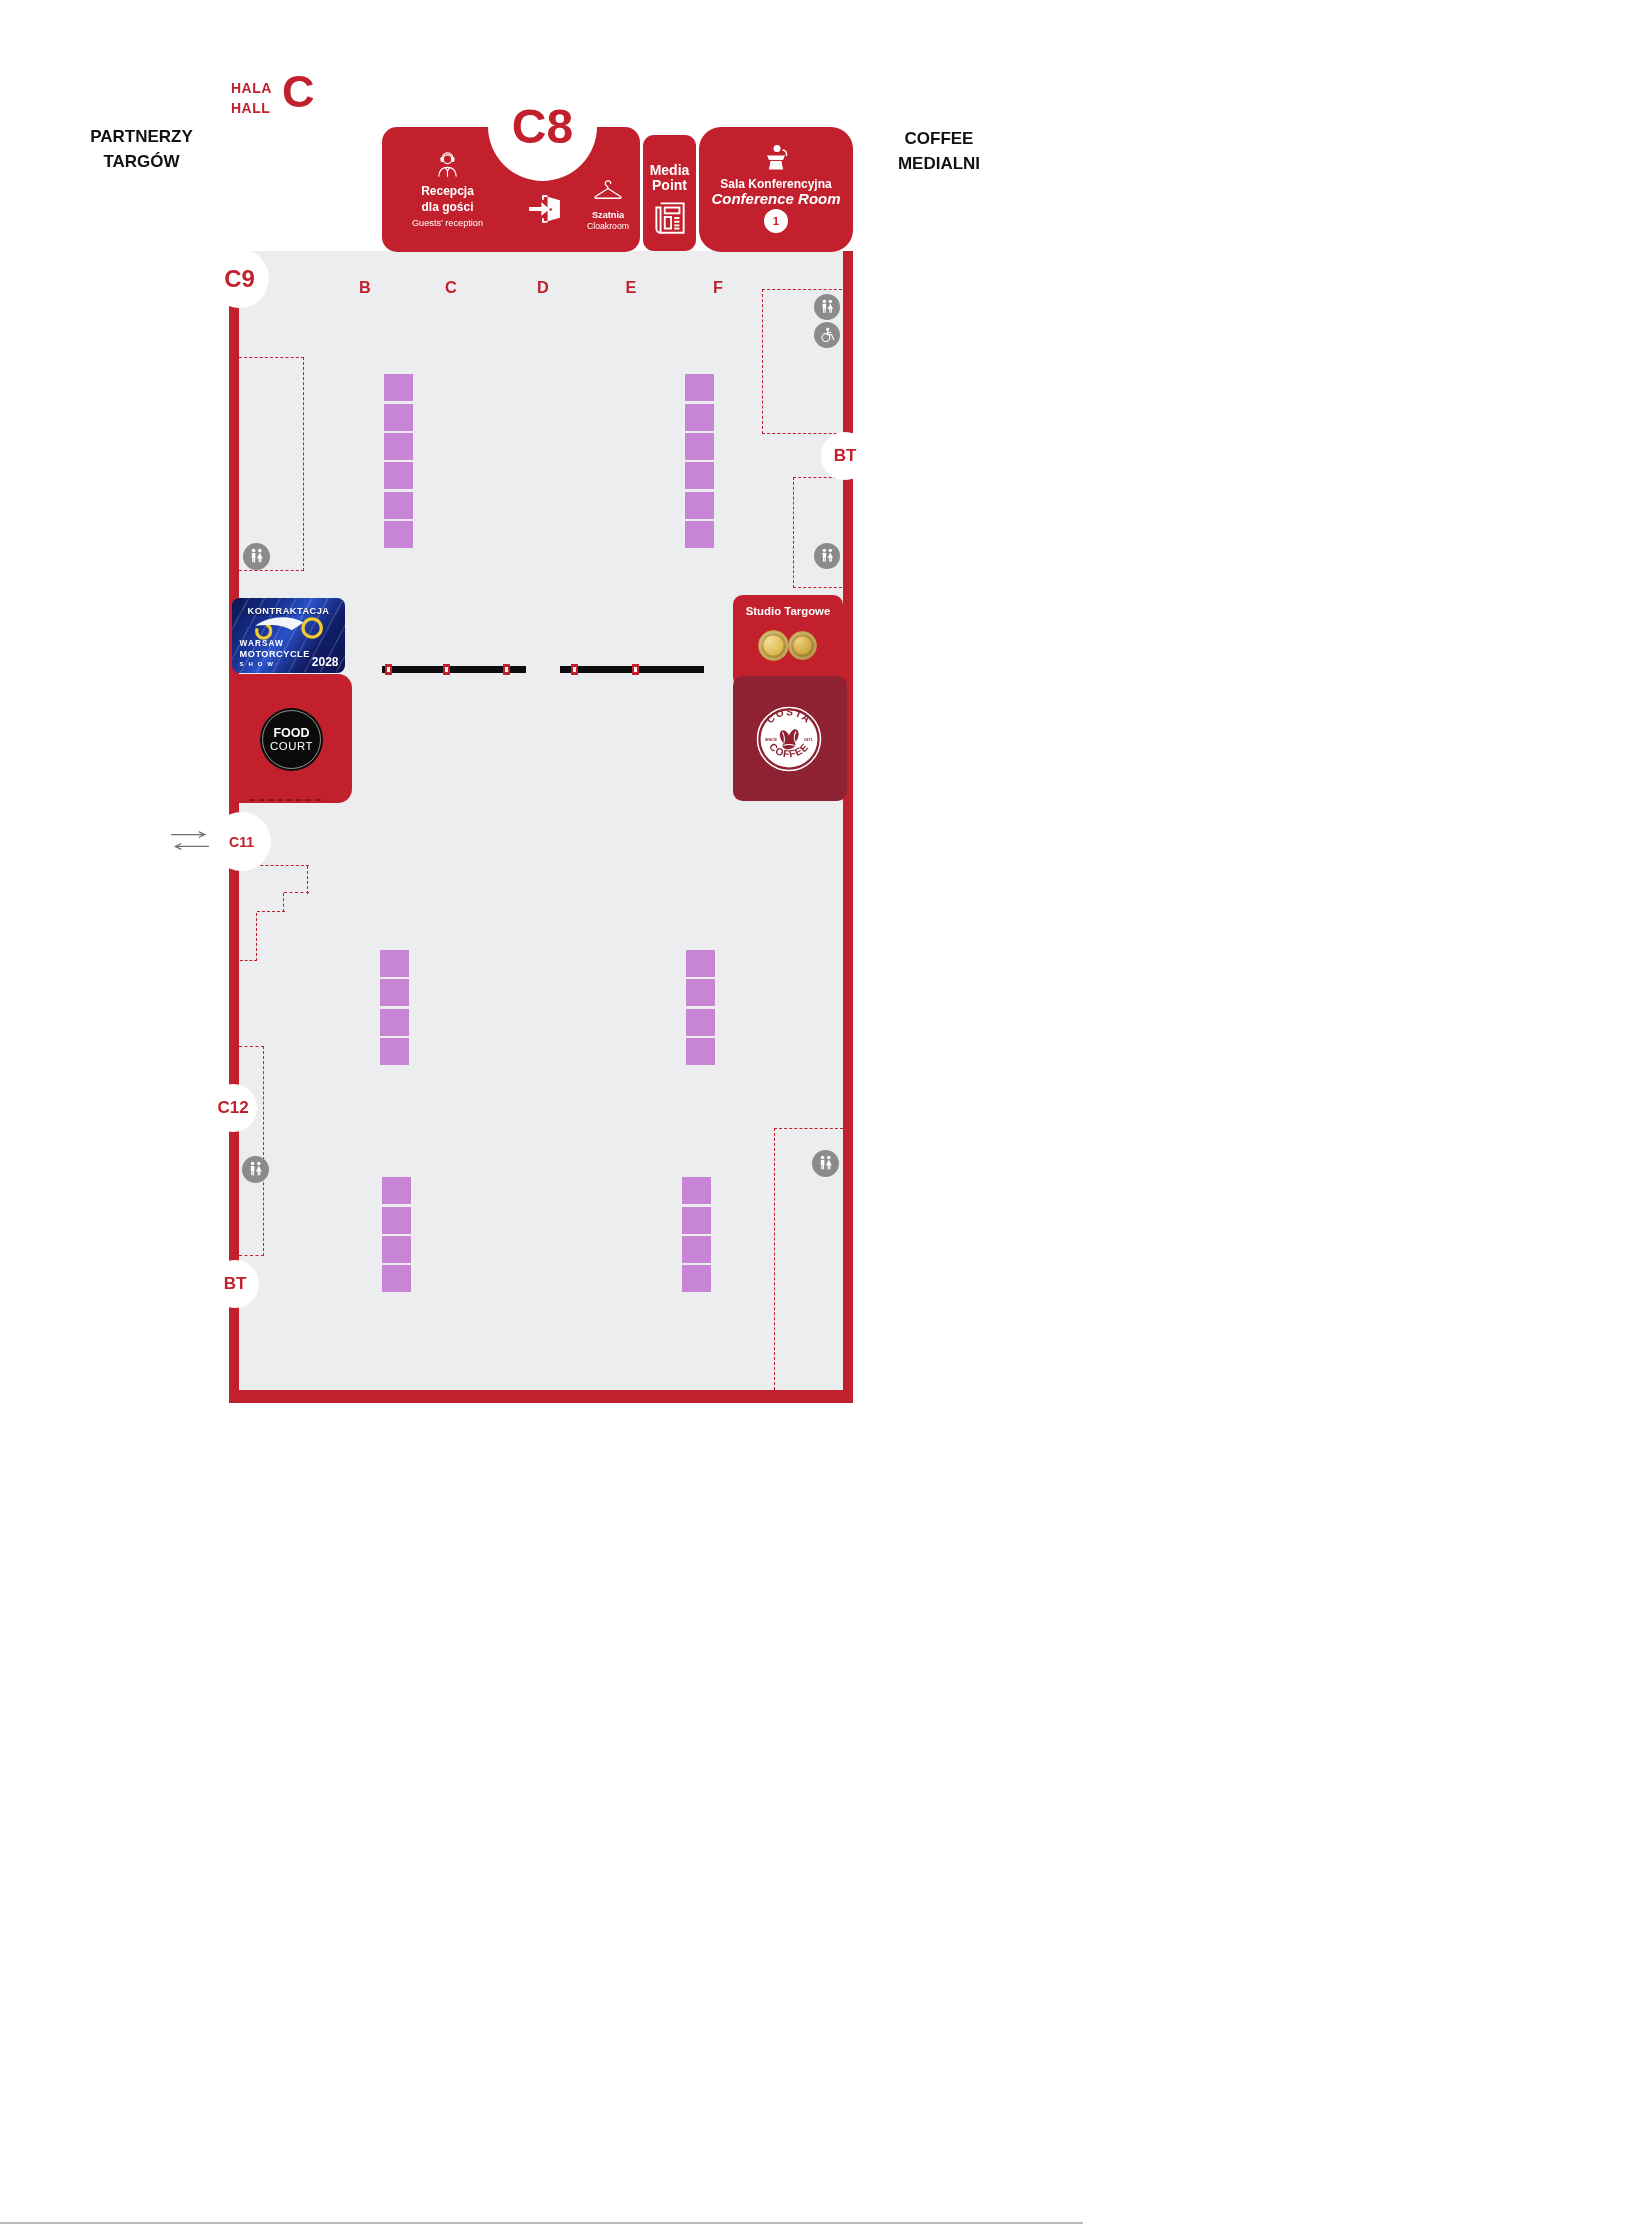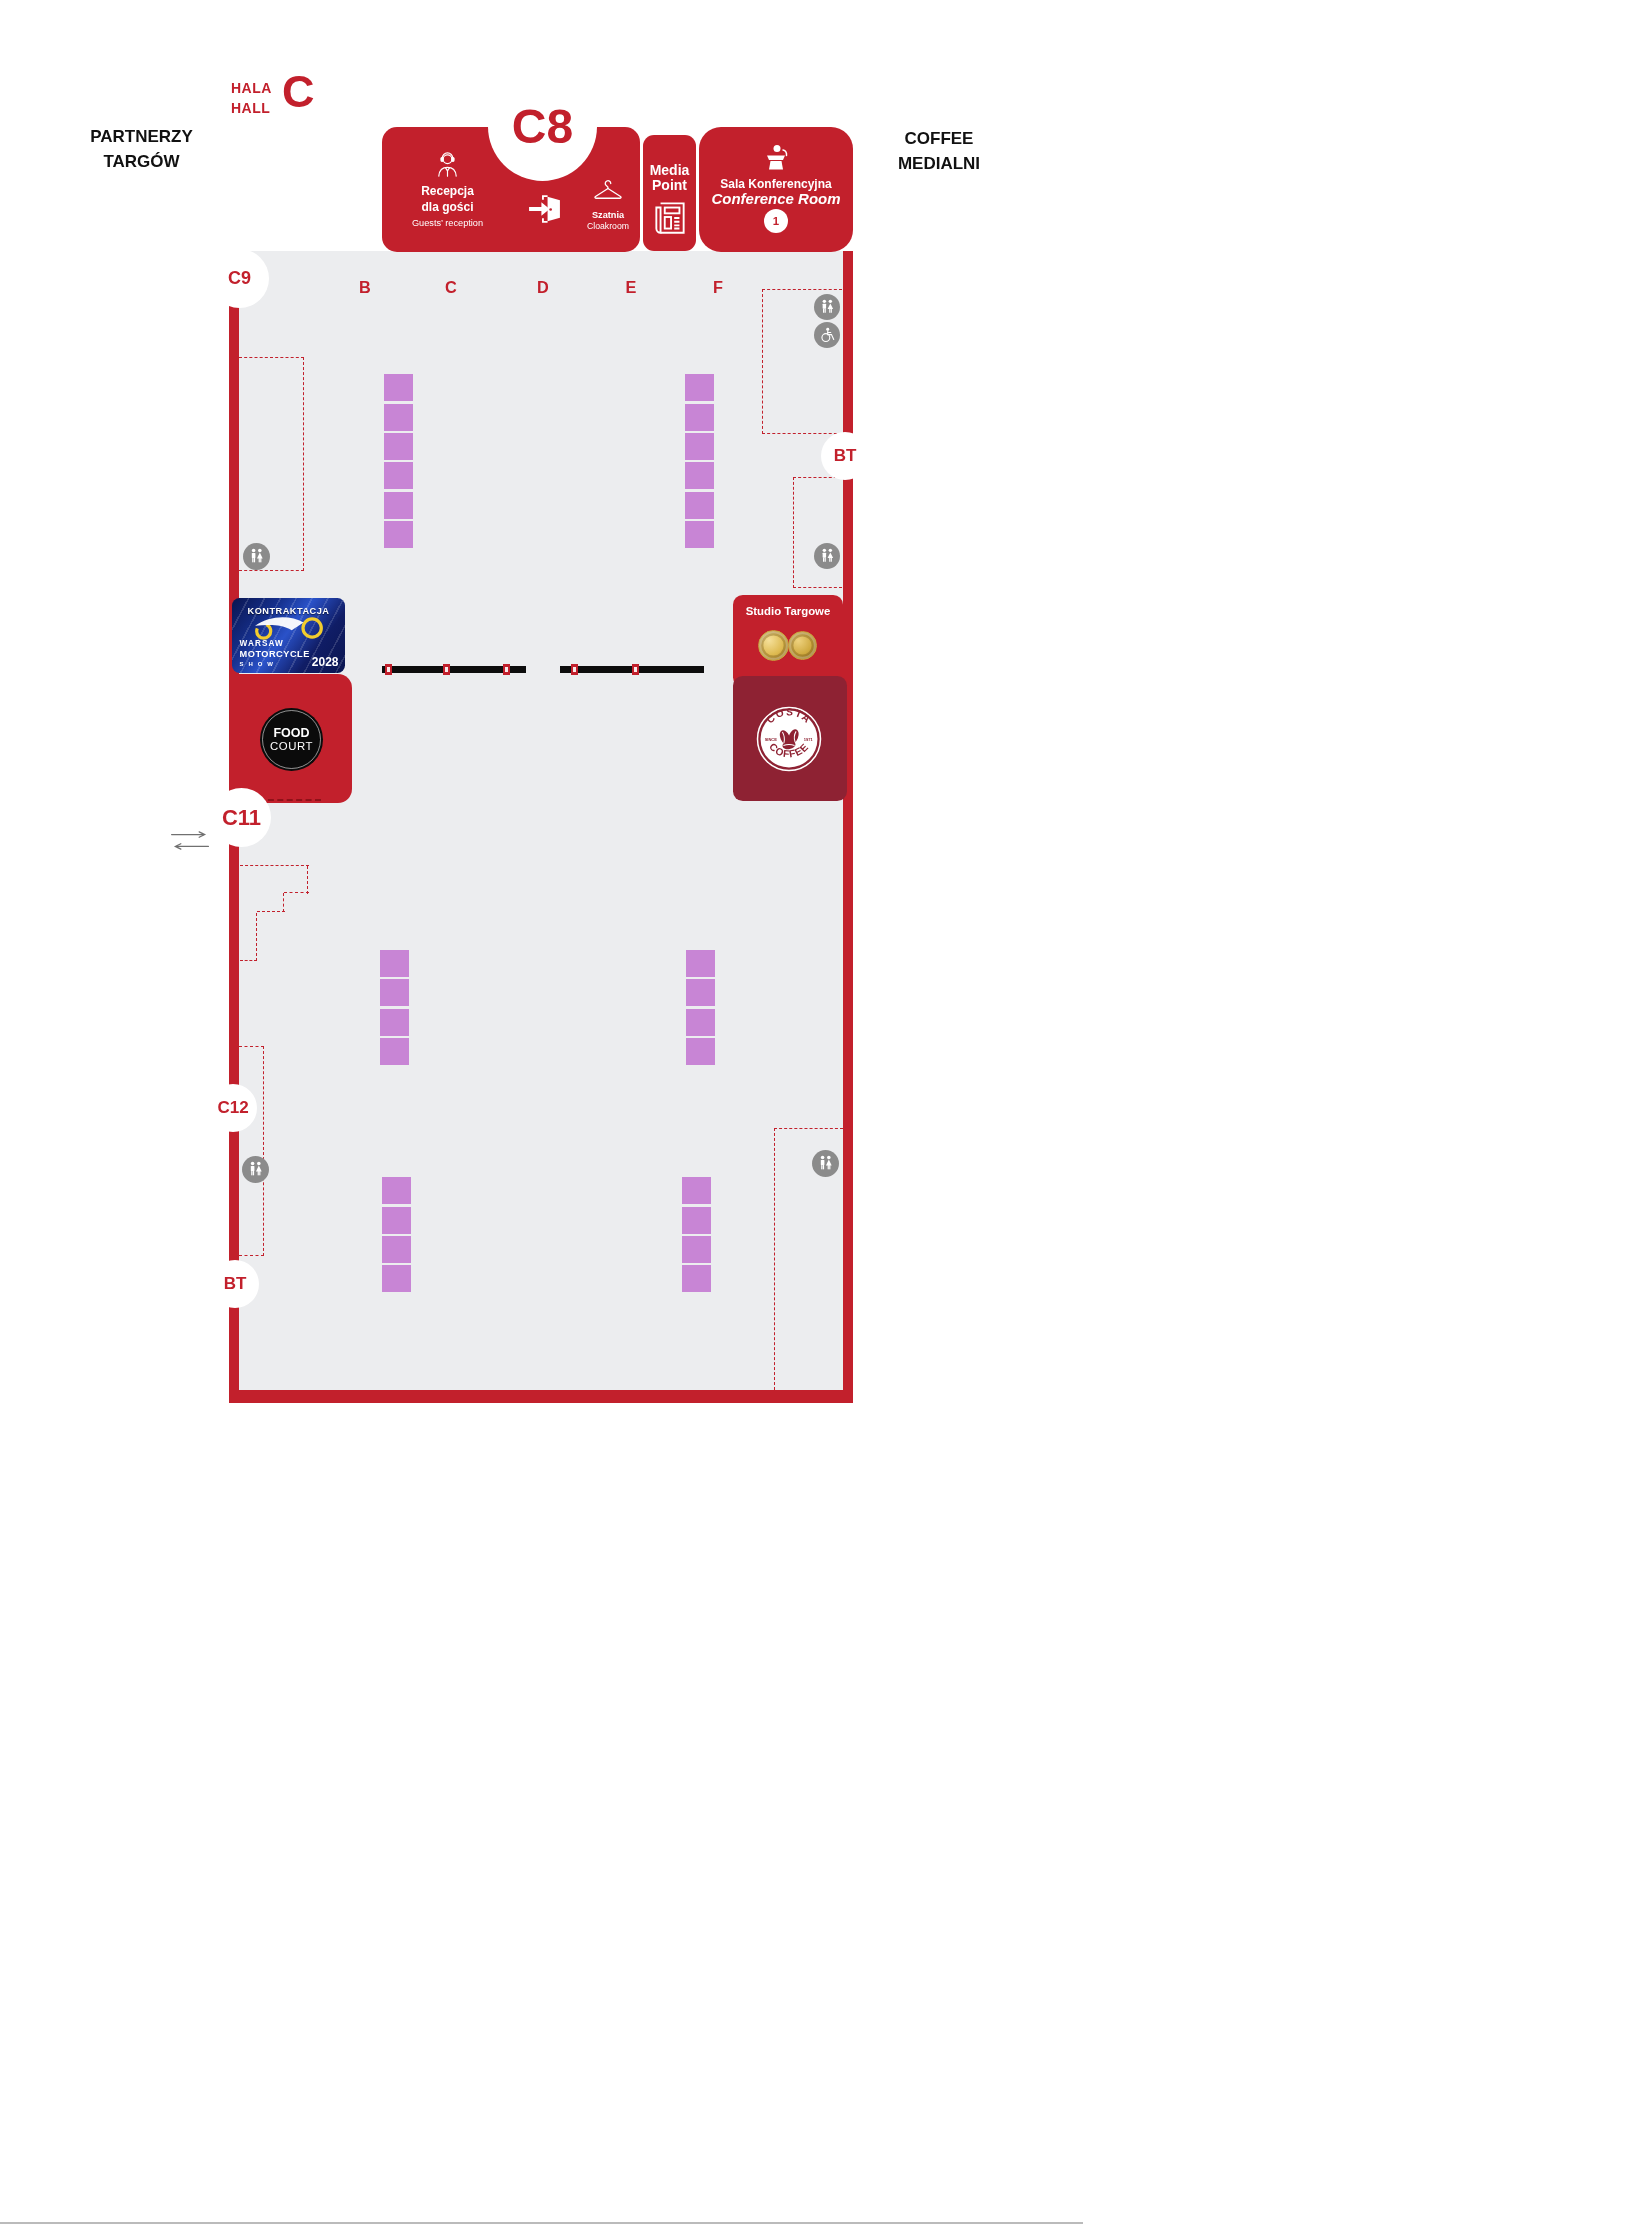--- a/index.html
+++ b/index.html
@@ -341,23 +341,23 @@
         <rect x="12.4" y="15.4" width="9.2" height="13" rx="1.4" fill="#fff"></rect>
         <rect x="13.4" y="28.4" width="3.2" height="11" fill="#fff"></rect>
         <rect x="17.6" y="28.4" width="3.2" height="11" fill="#fff"></rect>
       <circle cx="33" cy="9" r="4.6" fill="#fff"></circle>
         <path d="M33 14.4 l-7.4 15 h14.8 z" fill="#fff"></path>
         <rect x="30" y="28.4" width="3" height="11" fill="#fff"></rect>
         <rect x="34" y="28.4" width="3" height="11" fill="#fff"></rect>
     </svg>
   </div>
 
-  <div class="wcircle" style="left:210px;top:249px;width:59px;height:59px;font-size:18px">C9</div>
+  <div class="wcircle" style="left:210px;top:249px;width:59px;height:59px;font-size:24px">C9</div>
   <div class="wcircle" style="left:821px;top:432px;width:48px;height:48px;font-size:17px">BT</div>
-  <div class="wcircle" style="left:212px;top:788px;width:59px;height:59px;font-size:22px">C11</div>
+  <div class="wcircle" style="left:212px;top:812px;width:59px;height:59px;font-size:14px">C11</div>
   <div class="wcircle" style="left:209px;top:1084px;width:48px;height:48px;font-size:17px">C12</div>
   <div class="wcircle" style="left:211px;top:1260px;width:48px;height:48px;font-size:17px">BT</div>
 
   <span class="abs" style="left:170px;top:829px">
     <svg width="40" height="23" viewBox="0 0 74 42" fill="none" stroke="#707070" stroke-width="2.4" stroke-linecap="round">
       <g>
           <line x1="3" y1="10" x2="62" y2="10"></line>
           <path d="M54 5 L64 10 L54 15"></path>
         </g>
       <g>

